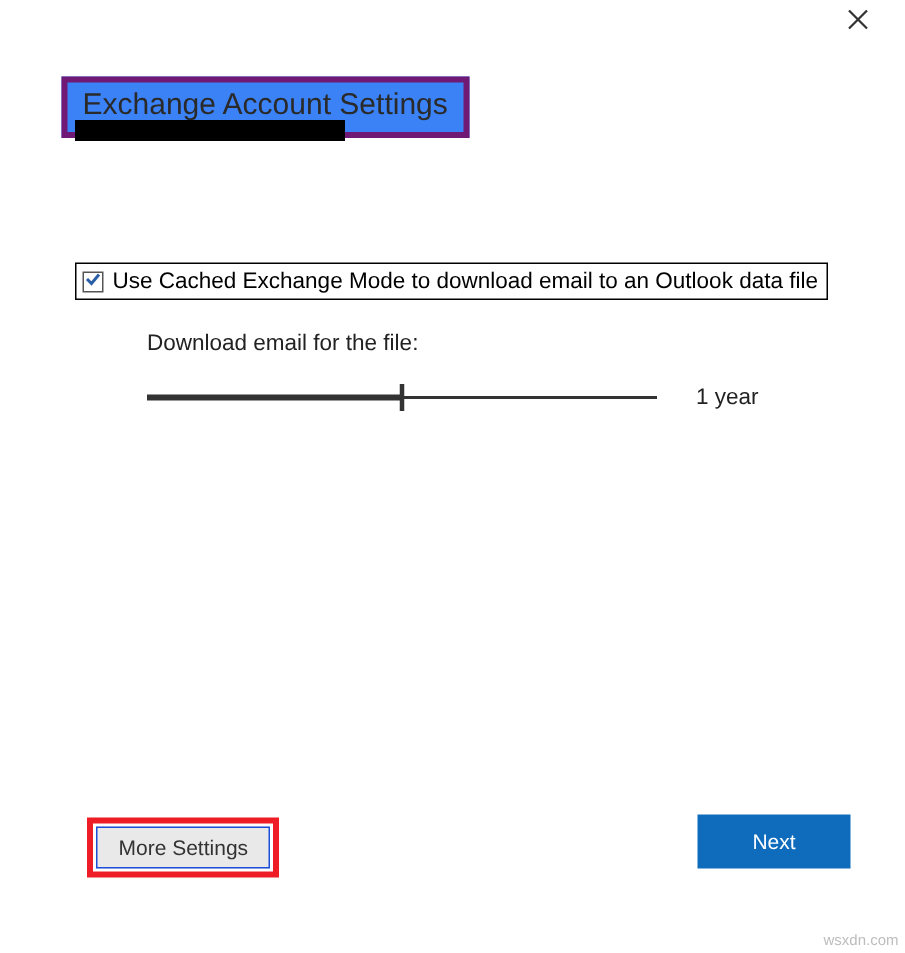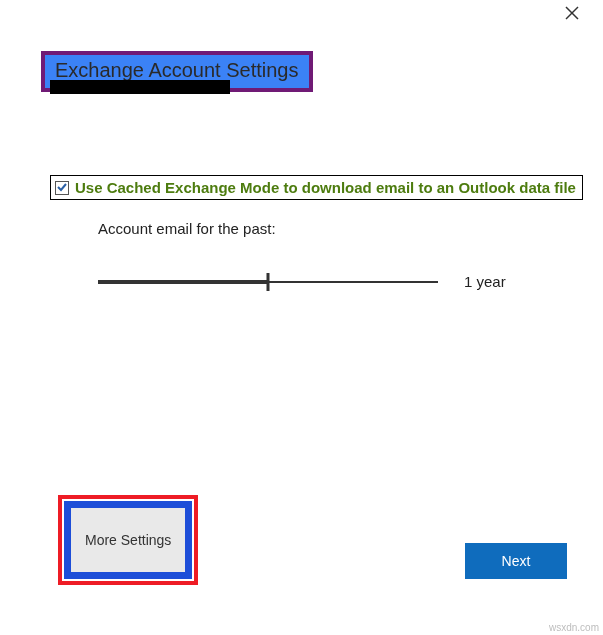--- a/index.html
+++ b/index.html
@@ -86,34 +86,33 @@
       justify-content: center;
       cursor: pointer;
       flex-shrink: 0;
     }
     .checkbox svg {
       width: 12px;
       height: 12px;
     }
     .checkbox-label {
       font-size: 15px;
-      color: #4d7c0f;
+      color: #000000;
       white-space: nowrap;
-      font-weight: bold;
     }
     .slider-label {
       position: absolute;
       top: 220px;
       left: 98px;
       font-size: 15px;
       color: #222;
     }
     .slider-wrap {
       position: absolute;
-      top: 273px;
+      top: 256px;
       left: 98px;
       width: 440px;
       display: flex;
       align-items: center;
     }
     .slider-track {
       position: relative;
       width: 340px;
       height: 4px;
       flex-shrink: 0;
@@ -153,22 +152,22 @@
     }
     .more-hl {
       position: absolute;
       left: 58px;
       bottom: 50px;
       border: 4px solid #ee1c25;
       padding: 2px;
     }
     .more-btn {
       background: #e9e9e9;
-      border: 7px solid #1d4ed8;
-      padding: 24px 14px;
+      border: 1px solid #1d4ed8;
+      padding: 5px 14px;
       font-size: 14px;
       font-family: inherit;
       color: #333;
       cursor: pointer;
       min-width: 104px;
     }
     .next-btn {
       position: absolute;
       right: 36px;
       bottom: 56px;
@@ -215,21 +214,21 @@
     <div class="checkbox">
       <span>
         <svg viewBox="0 0 12 12">
             <polyline points="2,6 5,9 10,3" fill="none" stroke="#2a5fa5" stroke-width="2"></polyline>
           </svg>
       </span>
     </div>
     <span class="checkbox-label">Use Cached Exchange Mode to download email to an Outlook data file</span>
   </div>
 
-  <div class="slider-label">Account email for the past:</div>
+  <div class="slider-label">Download email for the file:</div>
 
   <div class="slider-wrap">
     <div class="slider-track">
       <div class="slider-line"></div>
       <div class="slider-filled"></div>
       <div class="slider-thumb"></div>
     </div>
     <span class="slider-value">1 year</span>
   </div>
 

